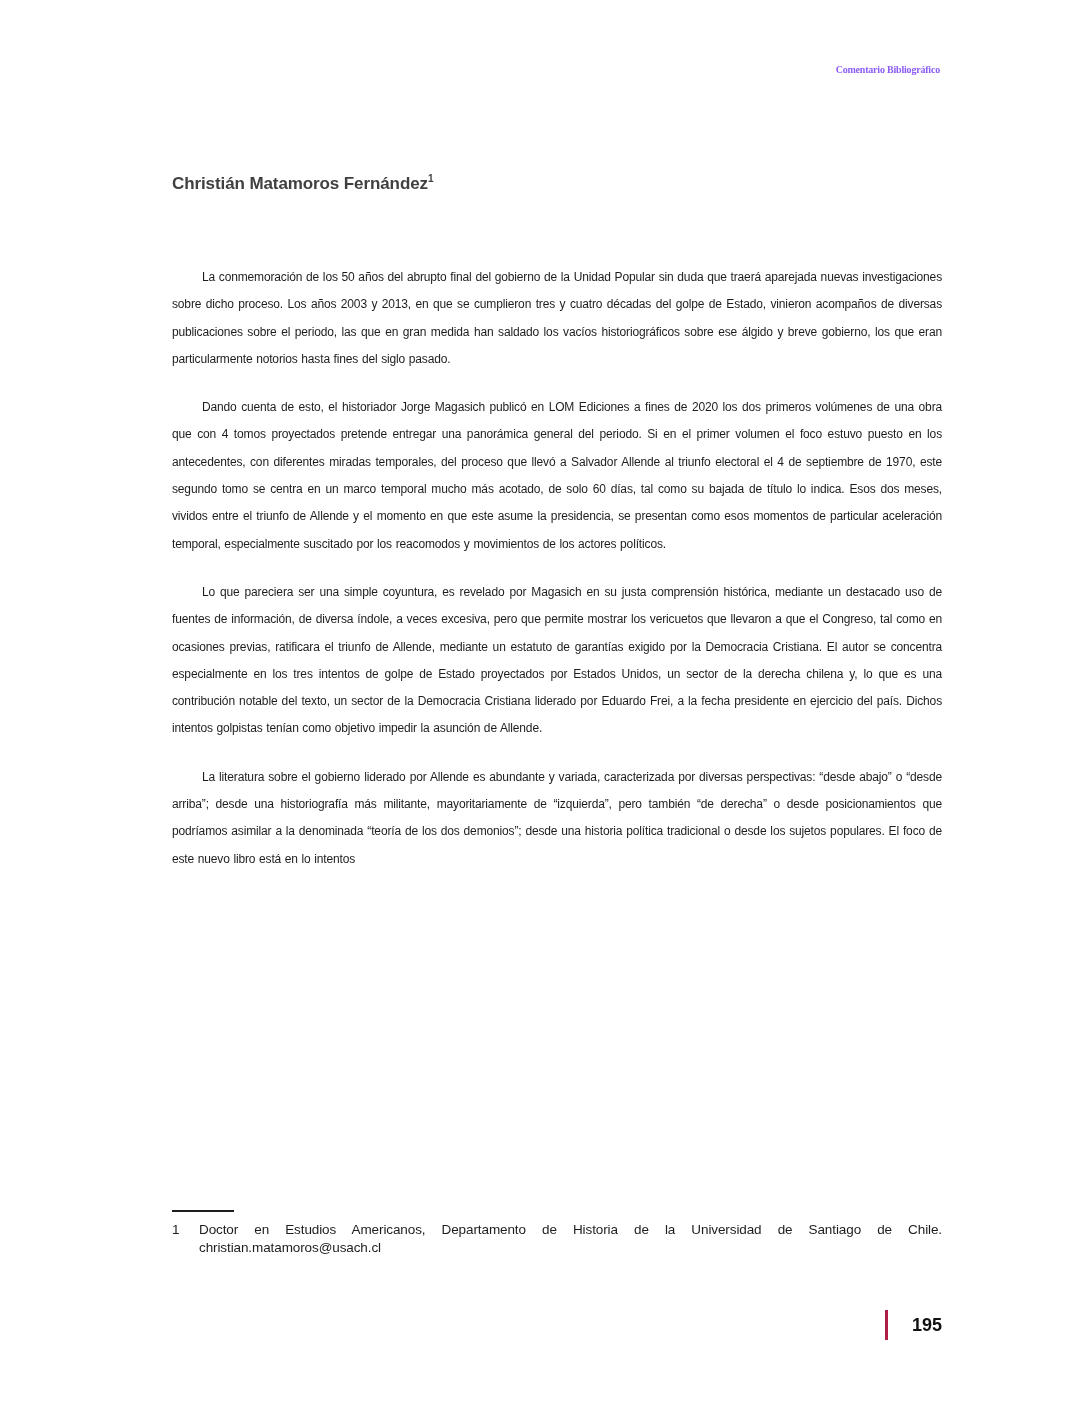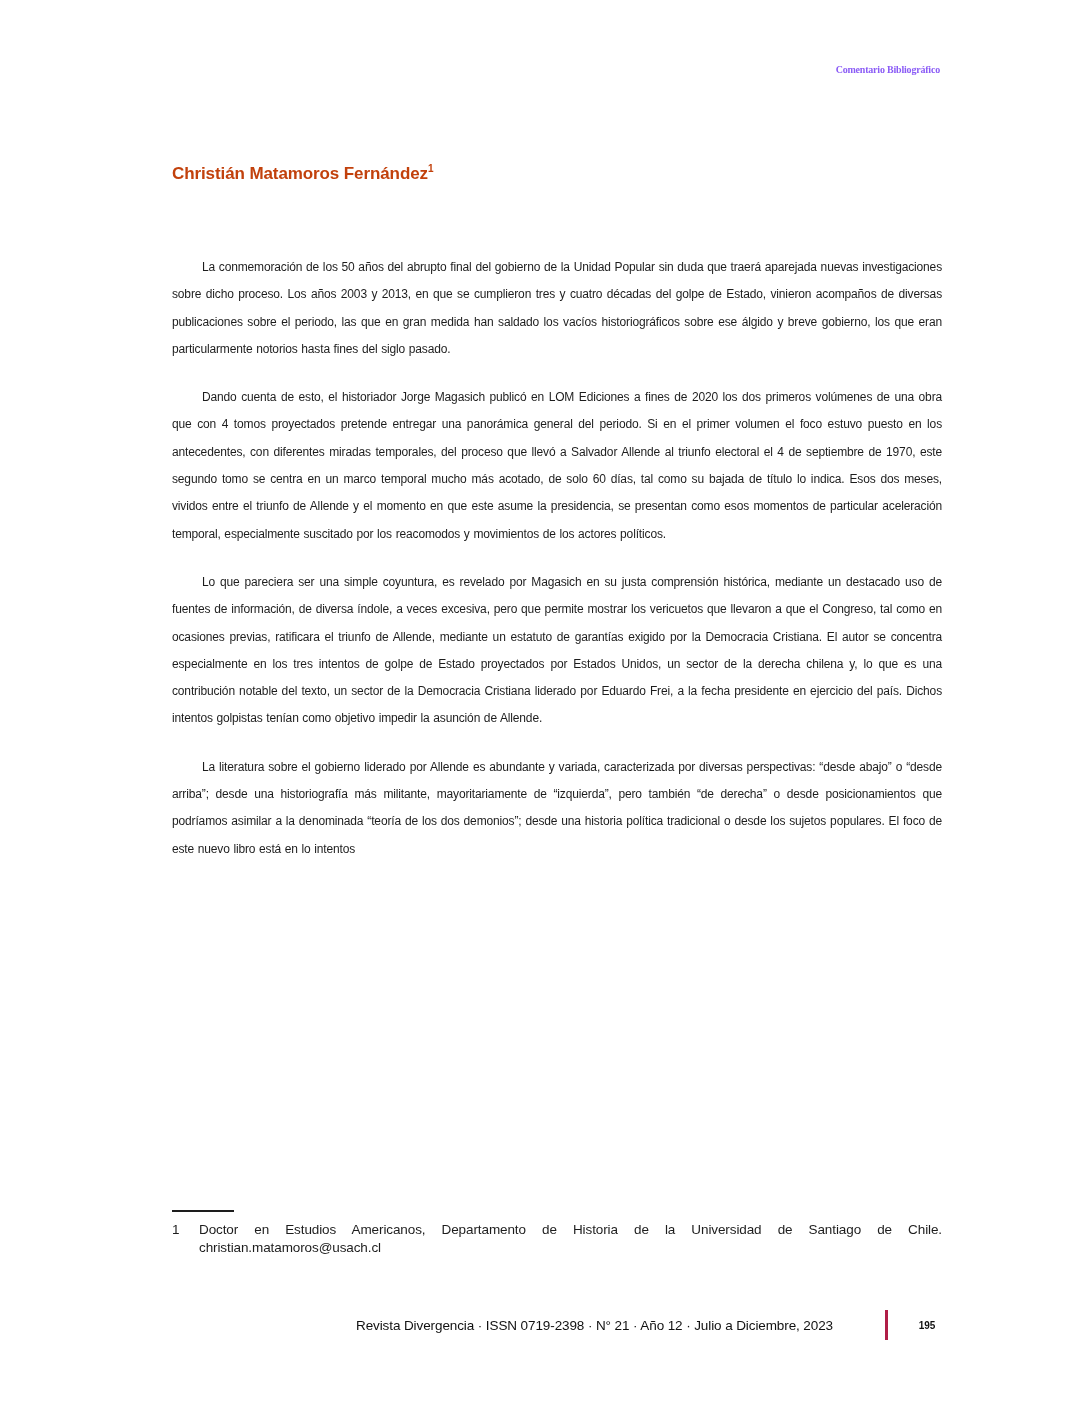--- a/index.html
+++ b/index.html
@@ -37,24 +37,24 @@
     font-weight: 700;
     line-height: 35px;
     color: var(--accent, #b01e47);
     letter-spacing: -0.1px;
     text-align: justify;
   }
   .book-title .t-italic {
     font-style: italic;
   }
   .author-line {
-    margin-top: 18px;
+    margin-top: 28px;
     font-size: 17px;
     font-weight: 700;
-    color: #c2410c;
+    color: #404040;
     letter-spacing: -0.1px;
   }
   .author-line sup {
     font-size: 10px;
     vertical-align: super;
     line-height: 0;
   }
   .body-text {
     margin-top: 70px;
     font-size: 12px;
@@ -107,21 +107,21 @@
     letter-spacing: -0.1px;
     color: #111111;
   }
   .footer-bar {
     width: 3px;
     height: 30px;
     background: var(--accent, #b01e47);
     margin-left: 52px;
   }
   .page-number {
-    font-size: 10px;
+    font-size: 18px;
     font-weight: 600;
     color: #111111;
     margin-left: 24px;
     width: 30px;
     text-align: center;
   }
 </style>
 </head>
 <body>
 
@@ -147,18 +147,17 @@
 
   <div class="footnote-block">
     <div class="footnote-rule"></div>
     <div class="footnote">
       <span class="fn-marker">1</span>
       <span class="fn-text">Doctor en Estudios Americanos, Departamento de Historia de la Universidad de Santiago de Chile. christian.matamoros@usach.cl</span>
     </div>
   </div>
 
   <div class="page-footer">
-    <span class="journal-line">Revista Divergencia · ISSN 0719-2398 · N° 21 · Año 12 · Julio a Diciembre, 2023</span>
     <span class="footer-bar"></span>
     <span class="page-number">195</span>
   </div>
 
 </div>
 
 </body></html>

